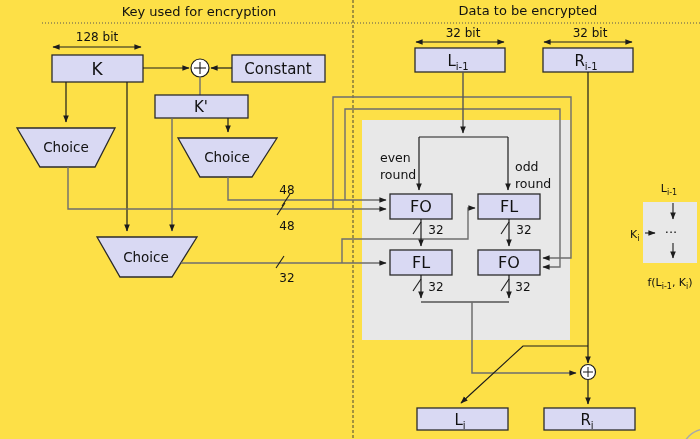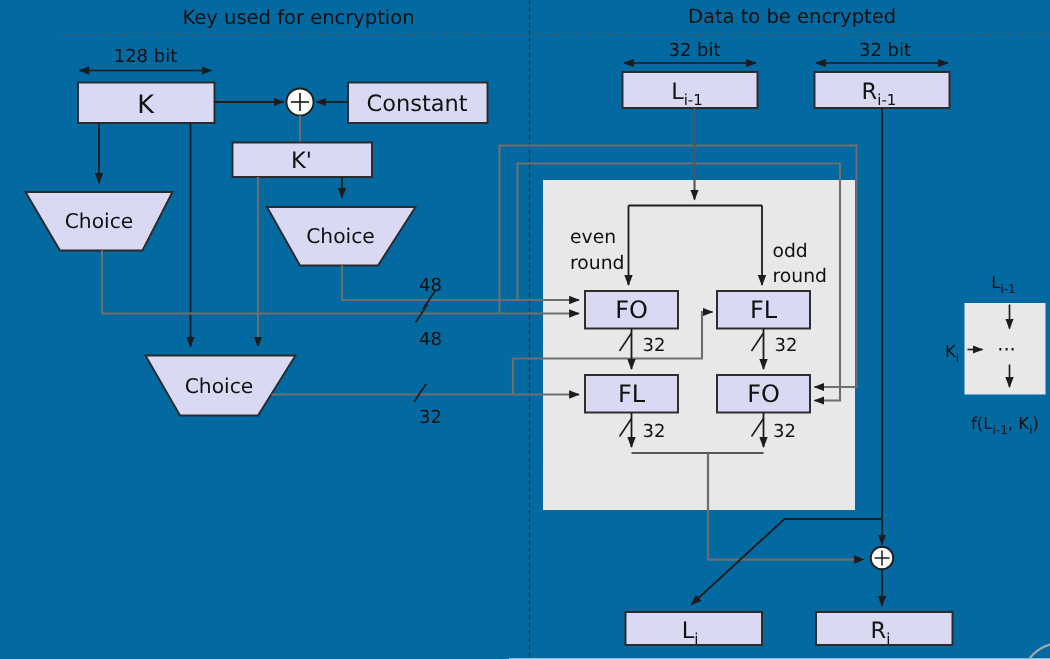--- a/index.html
+++ b/index.html
@@ -1,16 +1,16 @@
 <!DOCTYPE html>
 <html><head>
 <meta charset="utf-8">
 <style>
   html,body{margin:0;padding:0;background:#ffffff;}
-  .stage{position:relative;width:700px;height:439px;background:#0369a1;overflow:hidden;}
+  .stage{position:relative;width:700px;height:439px;background:#fde047;overflow:hidden;}
   svg{display:block;}
   svg text{font-family:"DejaVu Sans","Liberation Sans",sans-serif;fill:#111;}
 </style>
 </head>
 <body>
 
 <div class="stage">
 <svg width="700" height="439" viewBox="0 0 700 439">
   <defs>
     <marker id="ae" markerWidth="8" markerHeight="6" refX="6.6" refY="2.8" orient="auto" markerUnits="userSpaceOnUse">

